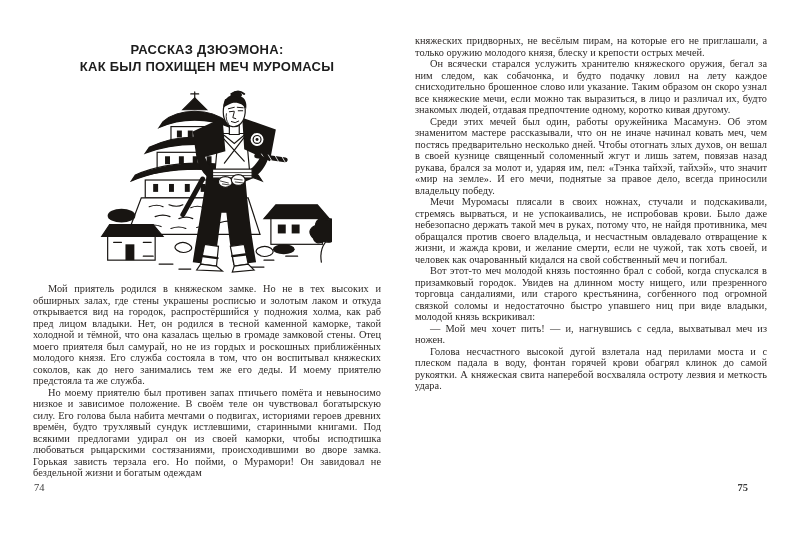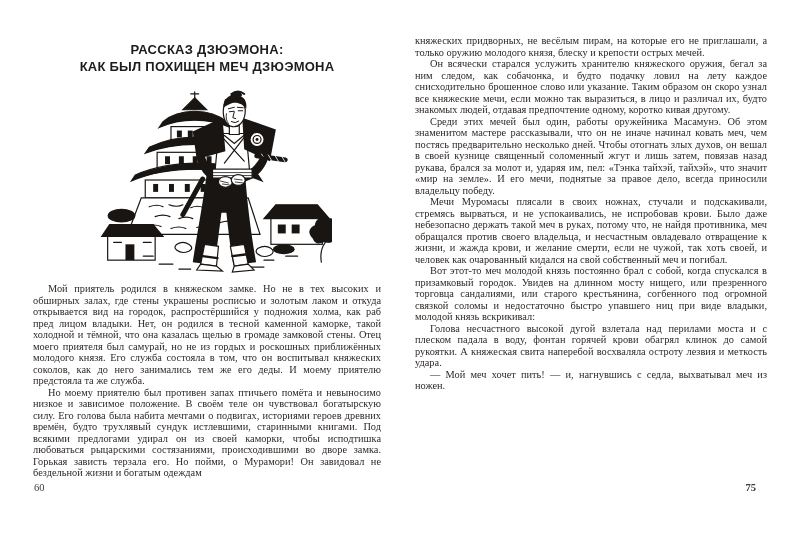--- a/index.html
+++ b/index.html
@@ -11,31 +11,31 @@
   .title{margin:0;padding-top:41px;text-align:center;font-family:"Liberation Sans",sans-serif;
          font-size:13px;font-weight:700;line-height:17px;letter-spacing:.25px;color:#1c1c1c;}
   .illo{width:233px;height:186px;margin:13px 0 0 66px;}
   .illo svg{display:block;width:100%;height:100%;}
   .body{margin-top:9px;}
   p{margin:0;font-size:10.35px;line-height:11.5px;color:#2e2a28;text-align:justify;
     text-indent:15px;hyphens:auto;font-family:Liberation Serif, serif;-webkit-hyphens:auto;}
   p.cont{text-indent:0;}
   .pagenum{position:absolute;top:482px;font-size:10.5px;color:#3c3c3c;}
   .pn-left{left:1px;}
-  .pn-right{right:11px;font-weight:bold;}
+  .pn-right{right:19px;font-weight:bold;}
 </style>
 </head>
 <body>
 
 <div class="spread">
 
   <div class="page page-left">
     <h1 class="title">
       <span>РАССКАЗ ДЗЮЭМОНА:</span><br>
-      <span>КАК БЫЛ ПОХИЩЕН МЕЧ ДЗЮЭМОНА</span>
+      <span>КАК БЫЛ ПОХИЩЕН МЕЧ МУРОМАСЫ</span>
     </h1>
 
     <div class="illo" aria-label="Самурай с мечом на фоне японского замка, чёрно-белая гравюра">
       <svg viewBox="0 0 234 188" xmlns="http://www.w3.org/2000/svg">
         <g stroke="#181512" stroke-width="1.2" stroke-linecap="round" fill="none">
 
           <path d="M84,22 L96,10 L108,22 Z" fill="#181512"></path>
           <path d="M96,10 L96,4 M92,6 L100,6"></path>
 
           <path d="M64,34 C80,20 112,20 128,34 L132,40 C110,30 82,30 60,40 Z" fill="#181512"></path>
@@ -118,27 +118,27 @@
           <path d="M128,26 q-1,6 2,10" stroke-width="0.9"></path>
         </g>
       </svg>
     </div>
 
     <div class="body">
       <p>Мой приятель родился в княжеском замке. Но не в тех высоких и обширных залах, где стены украшены росписью и золотым лаком и откуда открывается вид на городок, распростёршийся у подножия холма, как раб пред лицом владыки. Нет, он родился в тесной каменной каморке, такой холодной и тёмной, что она казалась щелью в громаде замковой стены. Отец моего приятеля был самурай, но не из гордых и роскошных приближённых молодого князя. Его служба состояла в том, что он воспитывал княжеских соколов, как до него занимались тем же его деды. И моему приятелю предстояла та же служба.</p>
       <p>Но моему приятелю был противен запах птичьего помёта и невыносимо низкое и зависимое положение. В своём теле он чувствовал богатырскую силу. Его голова была набита мечтами о подвигах, историями героев древних времён, будто трухлявый сундук истлевшими, старинными книгами. Под всякими предлогами удирал он из своей каморки, чтобы исподтишка любоваться рыцарскими состязаниями, происходившими во дворе замка. Горькая зависть терзала его. Но пойми, о Мурамори! Он завидовал не бездельной жизни и богатым одеждам</p>
     </div>
 
-    <div class="pagenum pn-left">60</div>
+    <div class="pagenum pn-left">74</div>
   </div>
 
   <div class="page page-right">
     <p class="cont">княжеских придворных, не весёлым пирам, на которые его не приглашали, а только оружию молодого князя, блеску и крепости острых мечей.</p>
     <p>Он всячески старался услужить хранителю княжеского оружия, бегал за ним следом, как собачонка, и будто подачку ловил на лету каждое снисходительно брошенное слово или указание. Таким образом он скоро узнал все княжеские мечи, если можно так выразиться, в лицо и различал их, будто знакомых людей, отдавая предпочтение одному, коротко кивая другому.</p>
     <p>Среди этих мечей был один, работы оружейника Масамунэ. Об этом знаменитом мастере рассказывали, что он не иначе начинал ковать меч, чем постясь предварительно несколько дней. Чтобы отогнать злых духов, он вешал в своей кузнице священный соломенный жгут и лишь затем, повязав назад рукава, брался за молот и, ударяя им, пел: «Тэнка тайхэй, тайхэй», что значит «мир на земле». И его мечи, поднятые за правое дело, всегда приносили владельцу победу.</p>
     <p>Мечи Муромасы плясали в своих ножнах, стучали и подскакивали, стремясь вырваться, и не успокаивались, не испробовав крови. Было даже небезопасно держать такой меч в руках, потому что, не найдя противника, меч обращался против своего владельца, и несчастным овладевало отвращение к жизни, и жажда крови, и желание смерти, если не чужой, так хоть своей, и человек как очарованный кидался на свой собственный меч и погибал.</p>
     <p>Вот этот-то меч молодой князь постоянно брал с собой, когда спускался в призамковый городок. Увидев на длинном мосту нищего, или презренного торговца сандалиями, или старого крестьянина, согбенного под огромной связкой соломы и недостаточно быстро упавшего ниц при виде владыки, молодой князь вскрикивал:</p>
+    <p>— Мой меч хочет пить! — и, нагнувшись с седла, выхватывал меч из ножен.</p>
     <p>Голова несчастного высокой дугой взлетала над перилами моста и с плеском падала в воду, фонтан горячей крови обагрял клинок до самой рукоятки. А княжеская свита наперебой восхваляла остроту лезвия и меткость удара.</p>
-    <p>— Мой меч хочет пить! — и, нагнувшись с седла, выхватывал меч из ножен.</p>
     <div class="pagenum pn-right">75</div>
   </div>
 
 </div>
 
 </body></html>

